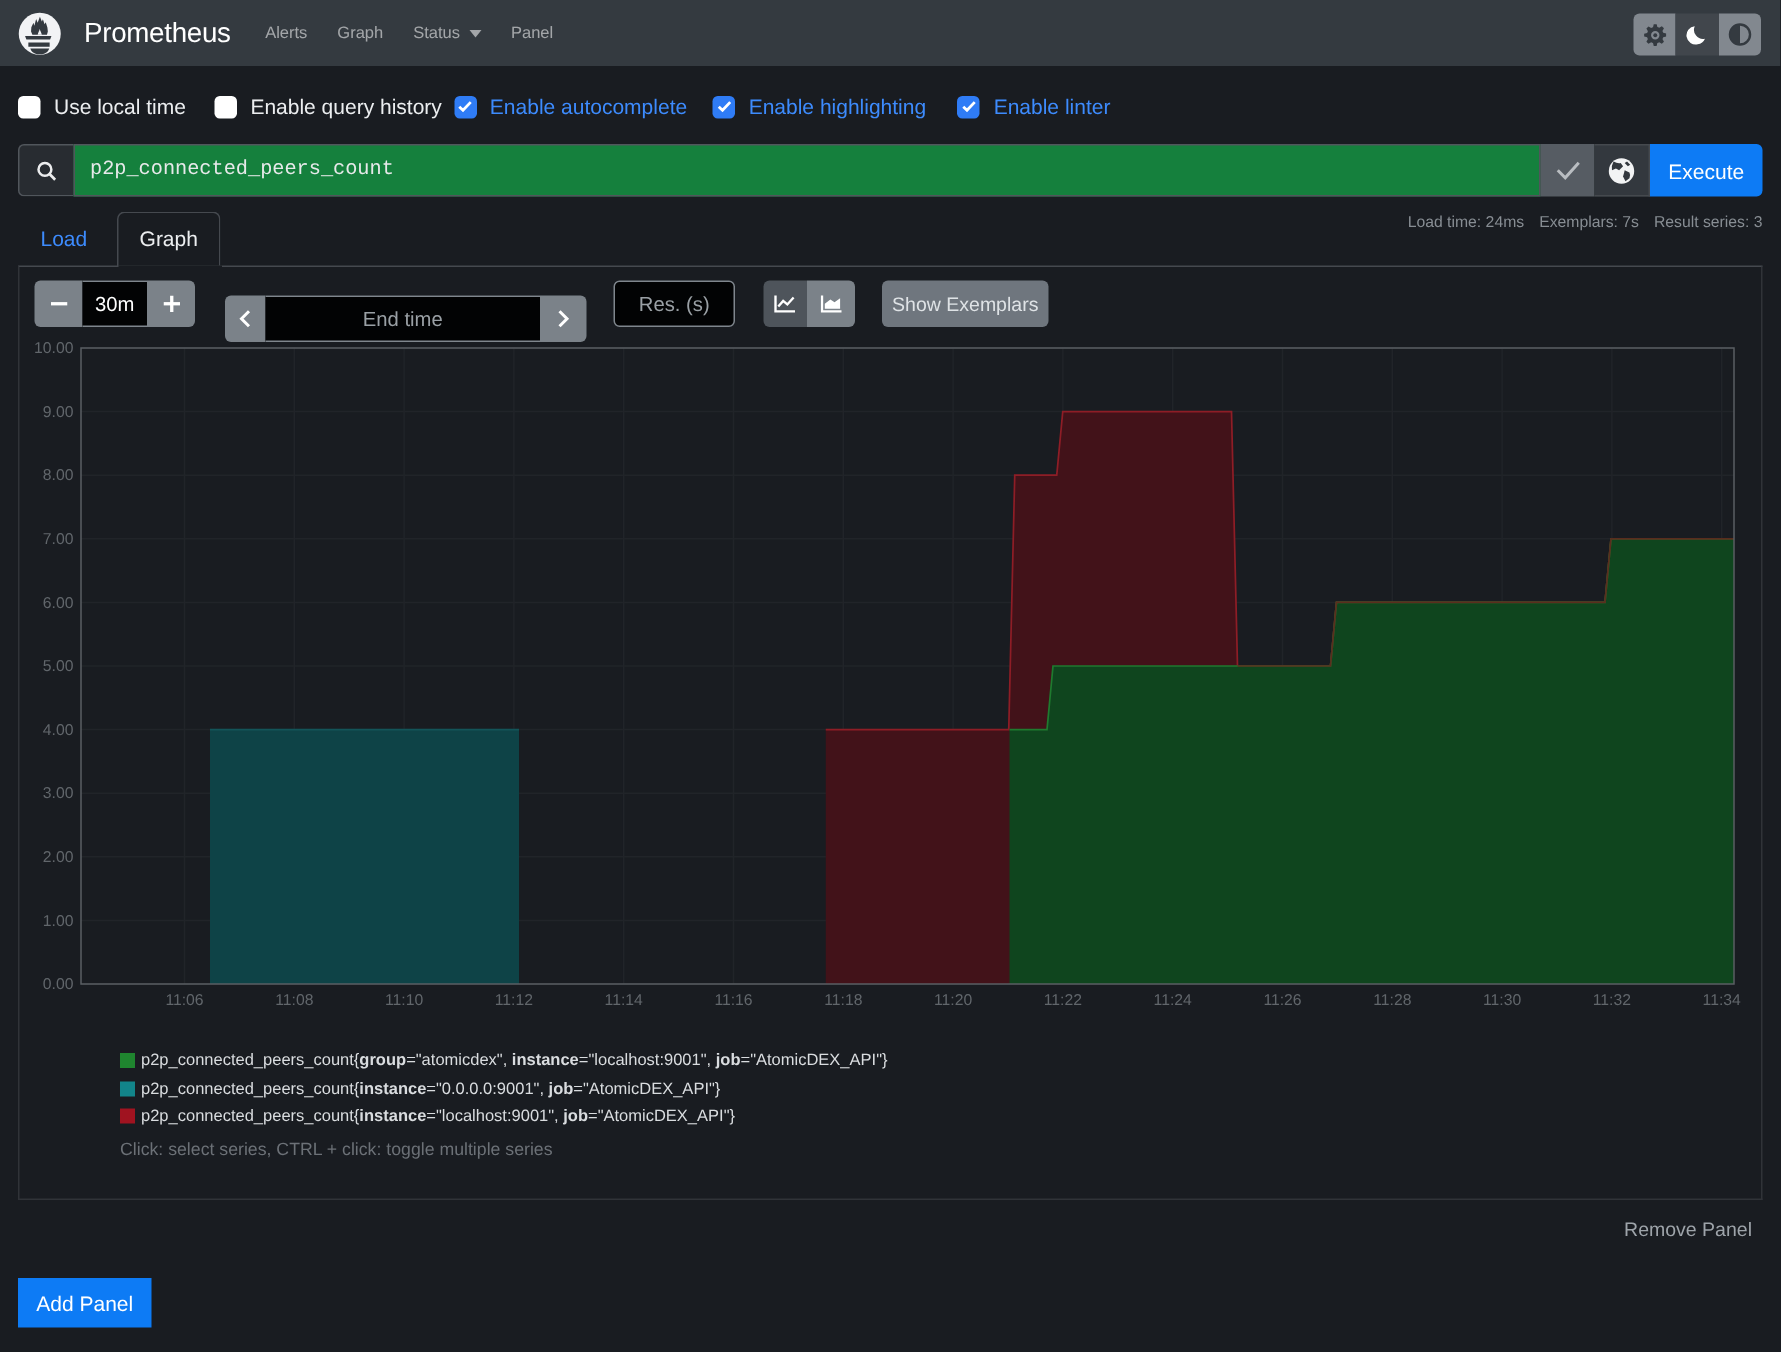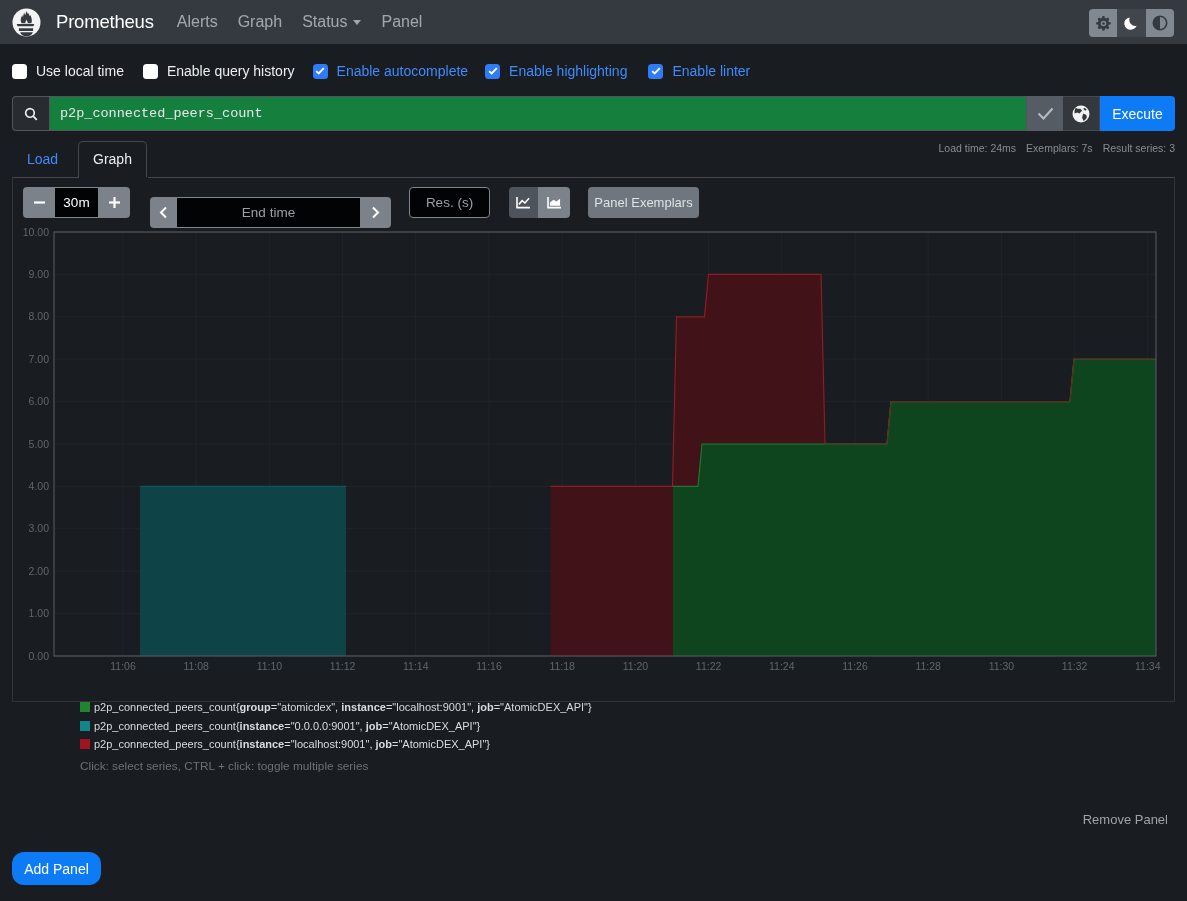--- a/index.html
+++ b/index.html
@@ -1,21 +1,21 @@
 <!DOCTYPE html>
 <html><head>
 <meta charset="utf-8">
 <style>
   * { box-sizing: border-box; margin:0; padding:0; }
   html,body { width:1187px; height:901px; background:#191c21; font-family:"Liberation Sans", sans-serif; overflow:hidden; position:relative; }
   .nav { position:absolute; left:0; top:0; width:1187px; height:44px; background:#343a40; display:flex; align-items:center; padding:4px 12px; }
   .brand { display:flex; align-items:center; color:#fff; font-size:18.5px; letter-spacing:-0.2px; }
   .brand svg { margin-right:15px; }
   .navlinks { display:flex; margin-left:15px; }
-  .navlinks span { color:rgba(255,255,255,0.55); font-size:16px; padding:0 8px; margin-right:4px; }
+  .navlinks span { color:rgba(255,255,255,0.55); font-size:11px; padding:0 8px; margin-right:4px; }
   .caret { display:inline-block; width:0; height:0; border-left:4.5px solid transparent; border-right:4.5px solid transparent; border-top:5px solid rgba(255,255,255,0.55); margin-left:6px; vertical-align:middle; }
   .themegrp { position:absolute; right:13px; top:9px; display:flex; }
   .themegrp .tbtn { width:28.3px; height:28px; background:#82888f; display:flex; align-items:center; justify-content:center; border:0; }
   .themegrp .tbtn.dark { background:#41464c; }
   .themegrp .tbtn:first-child { border-radius:4px 0 0 4px; }
   .themegrp .tbtn:last-child { border-radius:0 4px 4px 0; }
 
   .checkrow { position:absolute; left:12px; top:63px; display:flex; font-size:14px; color:#eceef0; }
   .ck { display:flex; align-items:center; }
   .box { width:15px; height:15px; border-radius:3.5px; background:#fff; margin-right:9px; position:relative; }
@@ -29,35 +29,35 @@
   .qbtn-check { width:36px; background:#565c63; border:0; display:flex; align-items:center; justify-content:center; }
   .qbtn-globe { width:37px; background:#33383e; border:1px solid #45494e; border-left:none; display:flex; align-items:center; justify-content:center; }
   .qbtn-exec { width:75px; background:#0d7bf5; border:0; border-radius:0 4px 4px 0; color:#fff; font-size:14px; display:flex; align-items:center; justify-content:center; }
 
   .stats { position:absolute; right:12px; top:142px; font-size:10.5px; color:#878d93; }
   .stats b { font-weight:normal; margin-left:10px; }
 
   .tablink { position:absolute; left:27px; top:151px; color:#3d8bfd; font-size:14px; }
   .tabactive { position:absolute; left:78px; top:141px; width:69px; height:37px; background:#191c21; border:1px solid #45494f; border-bottom:none; border-radius:5px 5px 0 0; color:#eceef0; font-size:14px; display:flex; align-items:center; justify-content:center; padding-bottom:2px; }
 
-  .panel { position:absolute; left:12px; top:177px; width:1163px; height:525px; border:1px solid #303338; border-top:1px solid #45494f; }
+  .panel { position:absolute; left:12px; top:177px; width:1163px; height:623px; border:1px solid #303338; border-top:1px solid #45494f; }
   .tabcover { position:absolute; left:66px; top:-1px; width:69px; height:1px; background:#191c21; }
 
   .grp { position:absolute; display:flex; height:31px; }
   .gbtn { background:#7b8289; border:0; color:#fff; display:flex; align-items:center; justify-content:center; font-size:16px; }
   .ginput { background:#020304; border:1px solid #7f868d; color:#fff; font-size:13.5px; display:flex; align-items:center; justify-content:center; }
   .ph { color:#9aa0a5; }
 
   .legend { position:absolute; left:67px; top:520px; font-size:11px; color:#d9dcdf; }
   .lrow { display:flex; align-items:center; height:18.5px; }
   .lmark { width:10px; height:10px; margin-right:4px; }
   .clickhint { position:absolute; left:67px; top:581px; font-size:11.8px; color:#6c7177; }
 
   .removep { position:absolute; right:19px; top:812px; font-size:13px; color:#9ea4aa; }
-  .addp { position:absolute; left:12px; top:852px; width:89px; height:33px; background:#0d7bf5; border-radius:12px; color:#fff; font-size:14px; display:flex; align-items:center; justify-content:center; }
+  .addp { position:absolute; left:12px; top:852px; width:89px; height:33px; background:#0d7bf5; border-radius:0; color:#fff; font-size:14px; display:flex; align-items:center; justify-content:center; }
 </style>
 </head>
 <body>
 <nav class="nav">
   <div class="brand">
     <svg width="29" height="29" viewBox="0 0 29 29">
       <circle cx="14.5" cy="14.5" r="14" fill="#f2f3f5"></circle>
       <path fill="#343a40" d="M9.6 15.2 L8.7 13 L8.9 10.2 L10.3 7.1 L10.9 9.2 L12.1 4.6 L13.1 7.2 L14.6 3.1 L15.9 6.3 L16.6 4.9 L17.7 8.2 L18.5 6.9 L19.6 10.4 L19.9 13 L19.3 15.2 Z"></path>
       <path fill="#f2f3f5" d="M13.1 15.2 C13.5 13.4 14.3 12.5 14.5 11.2 C14.7 12.5 15.5 13.4 15.9 15.2 Z"></path>
       <path fill="#343a40" d="M4.7 16 H22.3 L21.4 18.3 H5.6 Z"></path>
@@ -88,21 +88,21 @@
         <svg width="16" height="16" viewBox="0 0 16 16">
           <circle cx="8" cy="8" r="6.7" fill="none" stroke="#343a40" stroke-width="1.6"></circle>
           <path fill="#343a40" d="M8 1.3A6.7 6.7 0 008 14.7z"></path>
         </svg>
       </div>
   </div>
 </nav>
 
 <div class="checkrow">
   <span class="ck" style="margin-right:19px"><span class="box"></span>Use local time</span>
-  <span class="ck" style="margin-right:18px"><span class="box"></span>Enable query history</span>
+  <span class="ck" style="margin-right:8px"><span class="box"></span>Enable query history</span>
   <span class="ck on" style="margin-right:17px"><span class="box c">
         <svg width="10" height="8" viewBox="0 0 11 9">
           <path d="M1.2 4.6 L4 7.3 L9.8 1.2" stroke="#fff" stroke-width="2.1" fill="none"></path>
         </svg>
       </span>Enable autocomplete</span>
   <span class="ck on" style="margin-right:21px"><span class="box c">
         <svg width="10" height="8" viewBox="0 0 11 9">
           <path d="M1.2 4.6 L4 7.3 L9.8 1.2" stroke="#fff" stroke-width="2.1" fill="none"></path>
         </svg>
       </span>Enable highlighting</span>
@@ -183,21 +183,21 @@
         </svg>
       </div>
     <div class="gbtn" style="width:32px; border-radius:0 4px 4px 0;">
         <svg width="15" height="13" viewBox="0 0 16 14">
           <path d="M1 1 v11.5 h14" stroke="#fff" stroke-width="1.7" fill="none"></path>
           <path d="M3 10.5 L3 7 L7 4 L10 6 L14 3 L14 10.5 z" fill="#fff"></path>
         </svg>
       </div>
   </div>
   <div class="grp" style="left:575px; top:9px;">
-    <div class="gbtn" style="width:111px; border-radius:4px; font-size:13px; background:#6f767e; color:#dfe3e6;">Panel Exemplars</div>
+    <div class="gbtn" style="width:111px; border-radius:4px; font-size:13px; background:#6f767e; color:#dfe3e6;">Show Exemplars</div>
   </div>
 
   <svg id="chart" width="1161" height="460" viewBox="0 0 1161 460" style="position:absolute; left:0; top:44px;">
 
   <line x1="41" x2="1143" y1="434" y2="434" stroke="#212429" stroke-width="1"></line>
       <line x1="41" x2="1143" y1="391.6" y2="391.6" stroke="#212429" stroke-width="1"></line>
       <line x1="41" x2="1143" y1="349.2" y2="349.2" stroke="#212429" stroke-width="1"></line>
       <line x1="41" x2="1143" y1="306.8" y2="306.8" stroke="#212429" stroke-width="1"></line>
       <line x1="41" x2="1143" y1="264.4" y2="264.4" stroke="#212429" stroke-width="1"></line>
       <line x1="41" x2="1143" y1="222" y2="222" stroke="#212429" stroke-width="1"></line>

